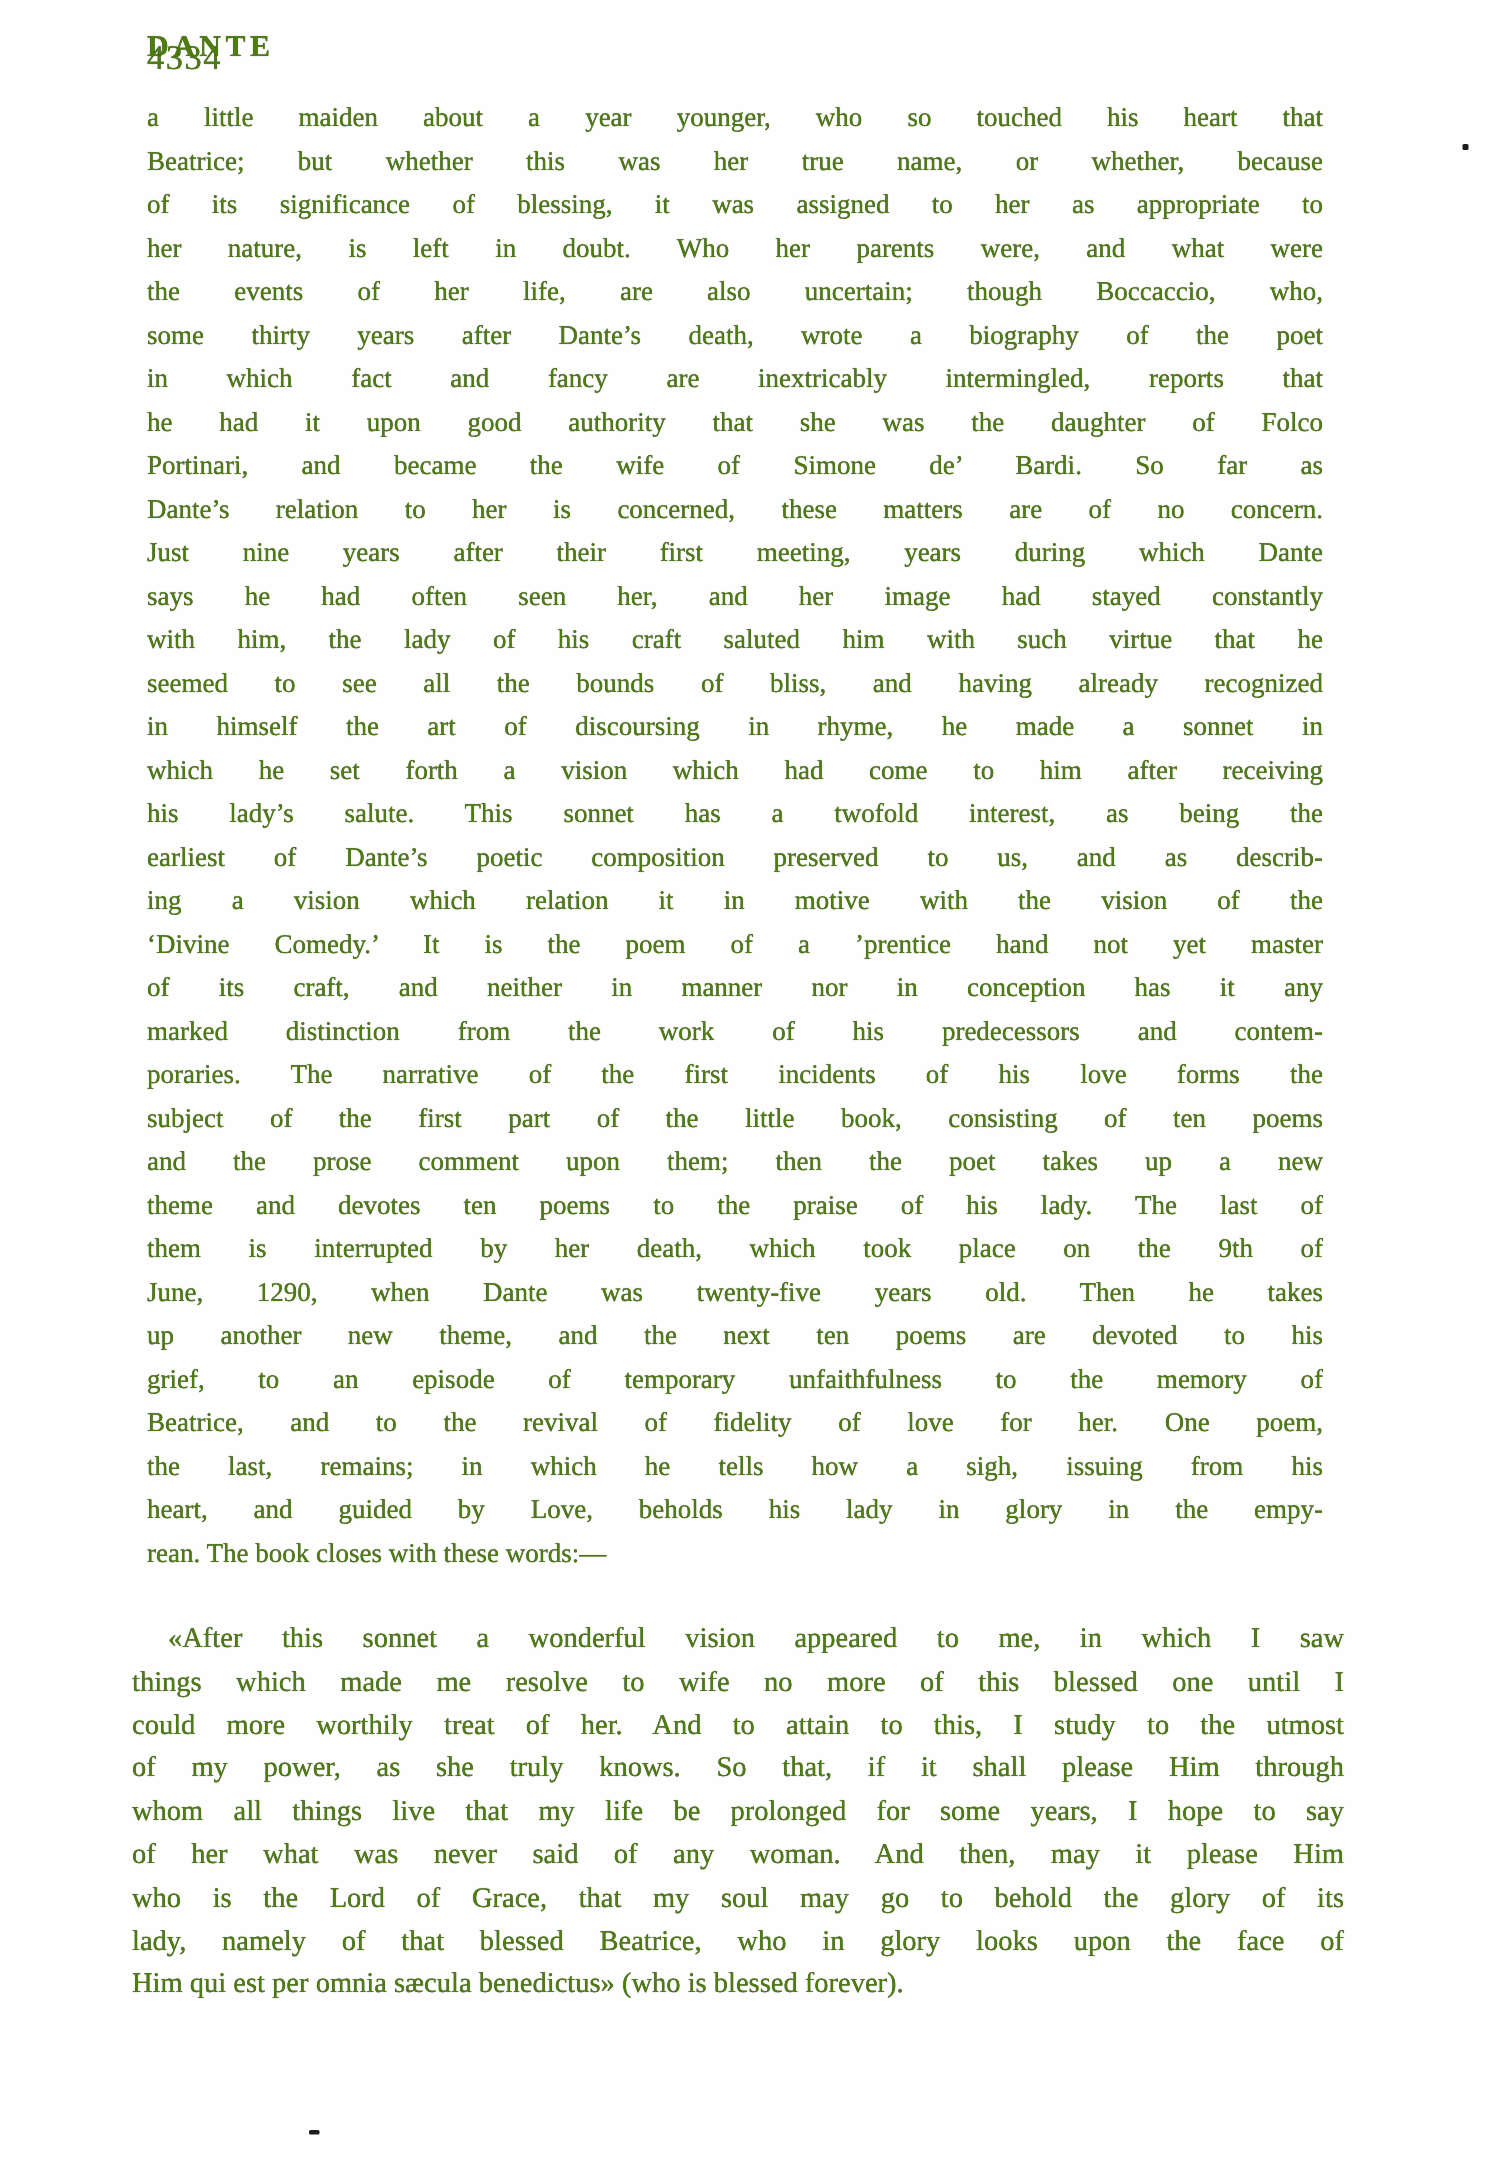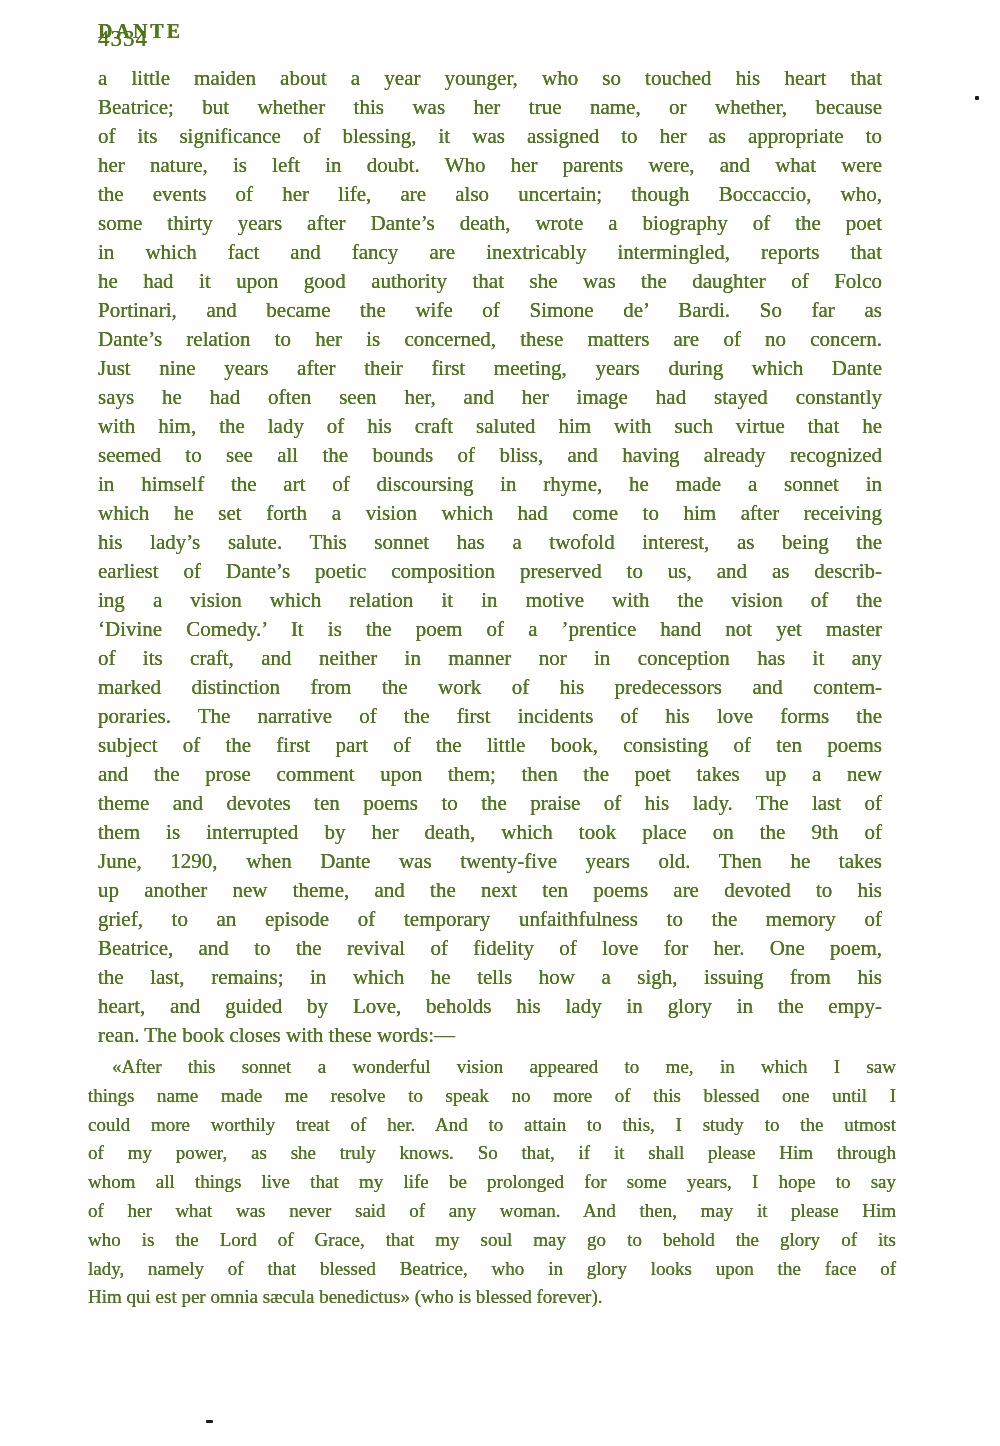--- a/index.html
+++ b/index.html
@@ -43,32 +43,32 @@
     letter-spacing: 3px;
     font-weight: 600;
   }
   .body-text {
     position: absolute;
     top: 64px;
     left: 98px;
     width: 784px;
   }
   .line {
-    font-size: 21px;
+    font-size: 18px;
     line-height: 29px;
     text-align: justify;
     text-align-last: justify;
     text-justify: inter-word;
     white-space: normal;
   }
   .line.flush {
     text-align-last: left;
   }
   .quote-block {
-    margin-top: 3px;
+    margin-top: 29px;
     margin-left: -10px;
     margin-right: -14px;
   }
   .quote-block .line {
     font-size: 19px;
     line-height: 28.8px;
   }
   .quote-block .line:first-child {
     text-indent: 24px;
   }
@@ -127,21 +127,21 @@
         <div class="line">Beatrice, and to the revival of fidelity of love for her. One poem,</div>
         <div class="line">the last, remains; in which he tells how a sigh, issuing from his</div>
         <div class="line">heart, and guided by Love, beholds his lady in glory in the empy-</div>
       </div>
 
     <div class="line flush">rean. The book closes with these words:—</div>
 
     <div class="quote-block">
       <div>
           <div class="line">«After this sonnet a wonderful vision appeared to me, in which I saw</div>
-          <div class="line">things name made me resolve to speak no more of this blessed one until I</div>
+          <div class="line">things which made me resolve to wife no more of this blessed one until I</div>
           <div class="line">could more worthily treat of her. And to attain to this, I study to the utmost</div>
           <div class="line">of my power, as she truly knows. So that, if it shall please Him through</div>
           <div class="line">whom all things live that my life be prolonged for some years, I hope to say</div>
           <div class="line">of her what was never said of any woman. And then, may it please Him</div>
           <div class="line">who is the Lord of Grace, that my soul may go to behold the glory of its</div>
           <div class="line">lady, namely of that blessed Beatrice, who in glory looks upon the face of</div>
         </div>
       <div class="line flush">
         <span>Him </span><span class="italic">qui est per omnia sæcula benedictus</span><span>» (who is blessed forever).</span>
       </div>

